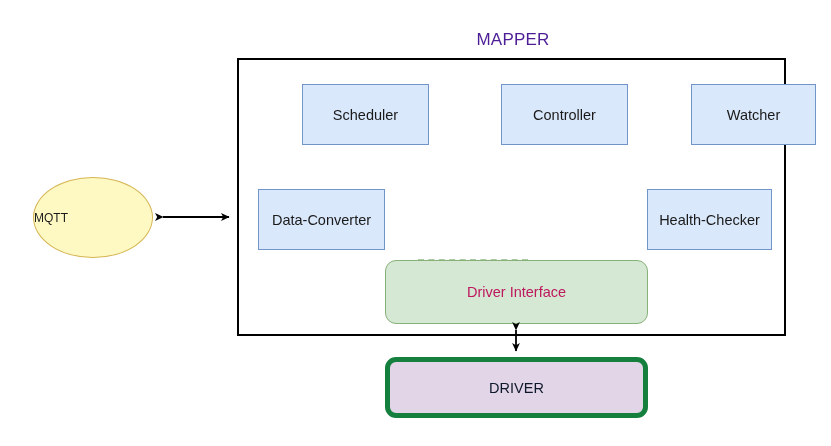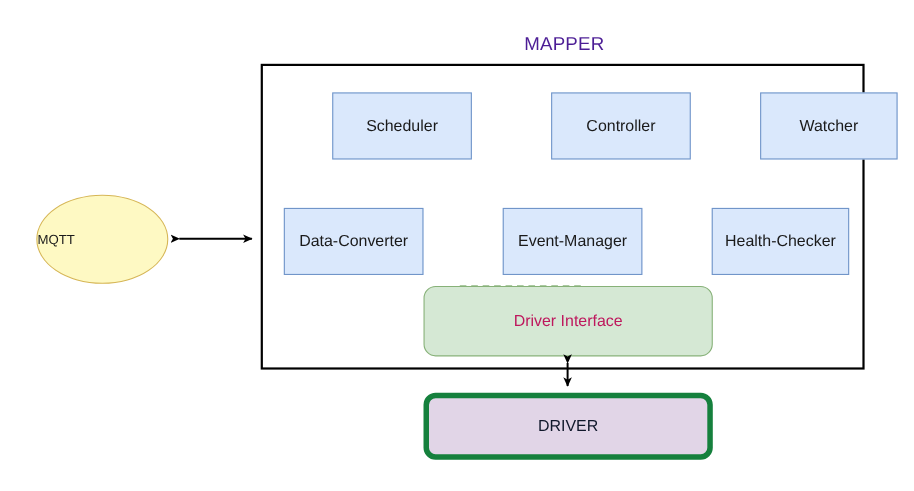--- a/index.html
+++ b/index.html
@@ -152,23 +152,20 @@
     <span>Scheduler</span>
   </div>
   <div class="comp-box r1 c2">
     <span>Controller</span>
   </div>
   <div class="comp-box r1 c3">
     <span>Watcher</span>
   </div>
   <div class="comp-box r2 c1">
     <span>Data-Converter</span>
-  </div>
-  <div class="comp-box r2 c2">
-    <span>Event-Manager</span>
   </div>
   <div class="comp-box r2 c3">
     <span>Health-Checker</span>
   </div>
 
   <div class="di-dash"></div>
   <div class="driver-interface">
     <span>Driver Interface</span>
   </div>
 

